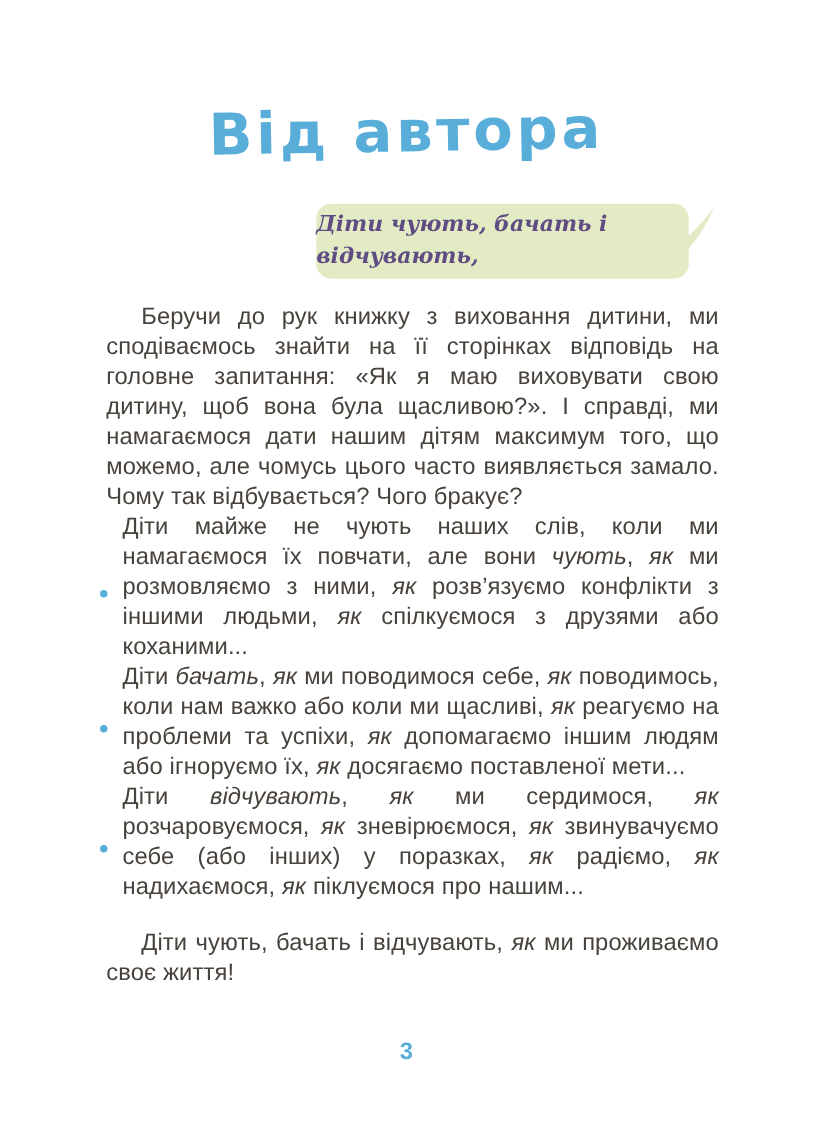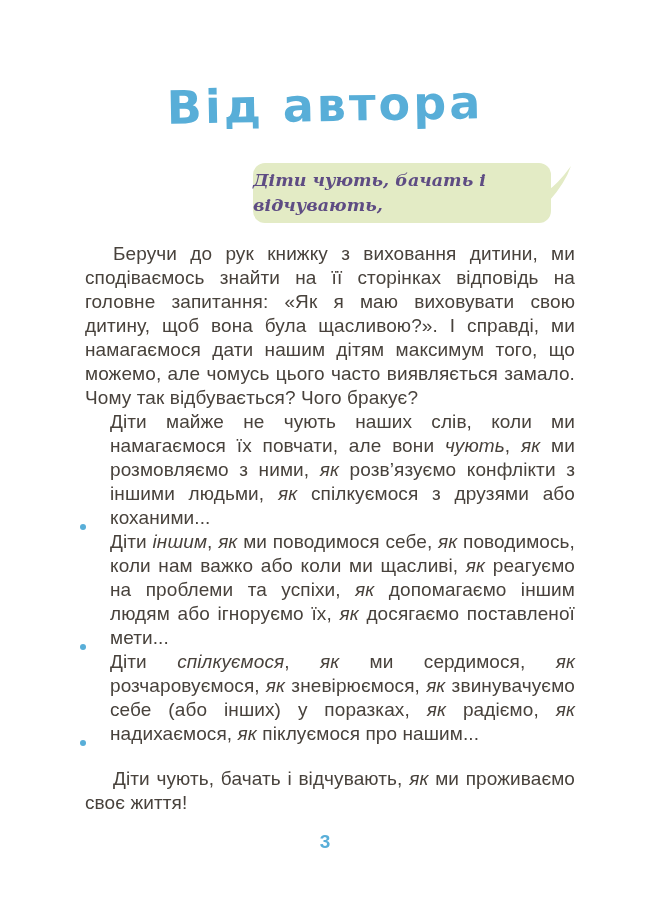--- a/index.html
+++ b/index.html
@@ -59,23 +59,22 @@
     font-size: 19px;
     line-height: 24px;
     letter-spacing: 0.1px;
     color: #48423c;
     text-align: justify;
   }
   .para { margin: 0; }
   .indent { text-indent: 28px; }
   .bullet-item {
     display: flex;
-    align-items: flex-end;
+    align-items: center;
     margin-left: -5px;
-    gap: 12px;
   }
   .dot {
     width: 6px;
     height: 6px;
     border-radius: 50%;
     background: #58aed8;
     margin: 9px 12px 0 0;
     flex-shrink: 0;
   }
   .bullet-body { flex: 1; }
@@ -109,26 +108,26 @@
   <div class="body-text">
     <p class="para indent">Беручи до рук книжку з виховання дитини, ми сподіваємось знайти на її сторінках відповідь на головне запитання: «Як я маю виховувати свою дитину, щоб вона була щасливою?». І справді, ми намагаємося дати нашим дітям максимум того, що можемо, але чомусь цього часто виявляється замало. Чому так відбувається? Чого бракує?</p>
 
     <div class="bullet-item">
       <span class="dot"></span>
       <p class="para bullet-body"><span>Діти майже не чують наших слів, коли ми намагаємося їх повчати, але вони </span><i>чують</i><span>, </span><i>як</i><span> ми розмовляємо з ними, </span><i>як</i><span> розв’язуємо конфлікти з іншими людьми, </span><i>як</i><span> спілкуємося з друзями або коханими...</span></p>
     </div>
 
     <div class="bullet-item">
       <span class="dot"></span>
-      <p class="para bullet-body"><span>Діти </span><i>іншим</i><span>, </span><i>як</i><span> ми поводимося себе, </span><i>як</i><span> поводимось, коли нам важко або коли ми щасливі, </span><i>як</i><span> реагуємо на проблеми та успіхи, </span><i>як</i><span> допомагаємо іншим людям або ігноруємо їх, </span><i>як</i><span> досягаємо поставленої мети...</span></p>
+      <p class="para bullet-body"><span>Діти </span><i>бачать</i><span>, </span><i>як</i><span> ми поводимося себе, </span><i>як</i><span> поводимось, коли нам важко або коли ми щасливі, </span><i>як</i><span> реагуємо на проблеми та успіхи, </span><i>як</i><span> допомагаємо іншим людям або ігноруємо їх, </span><i>як</i><span> досягаємо поставленої мети...</span></p>
     </div>
 
     <div class="bullet-item">
       <span class="dot"></span>
-      <p class="para bullet-body"><span>Діти </span><i>спілкуємося</i><span>, </span><i>як</i><span> ми сердимося, </span><i>як</i><span> розчаровуємося, </span><i>як</i><span> зневірюємося, </span><i>як</i><span> звинувачуємо себе (або інших) у поразках, </span><i>як</i><span> радіємо, </span><i>як</i><span> надихаємося, </span><i>як</i><span> піклуємося про нашим...</span></p>
+      <p class="para bullet-body"><span>Діти </span><i>відчувають</i><span>, </span><i>як</i><span> ми сердимося, </span><i>як</i><span> розчаровуємося, </span><i>як</i><span> зневірюємося, </span><i>як</i><span> звинувачуємо себе (або інших) у поразках, </span><i>як</i><span> радіємо, </span><i>як</i><span> надихаємося, </span><i>як</i><span> піклуємося про нашим...</span></p>
     </div>
 
     <p class="para indent closing"><span>Діти чують, бачать і відчувають, </span><i>як</i><span> ми проживаємо своє життя!</span></p>
   </div>
 
   <div class="page-number">3</div>
 
 </div>
 
 </body></html>

